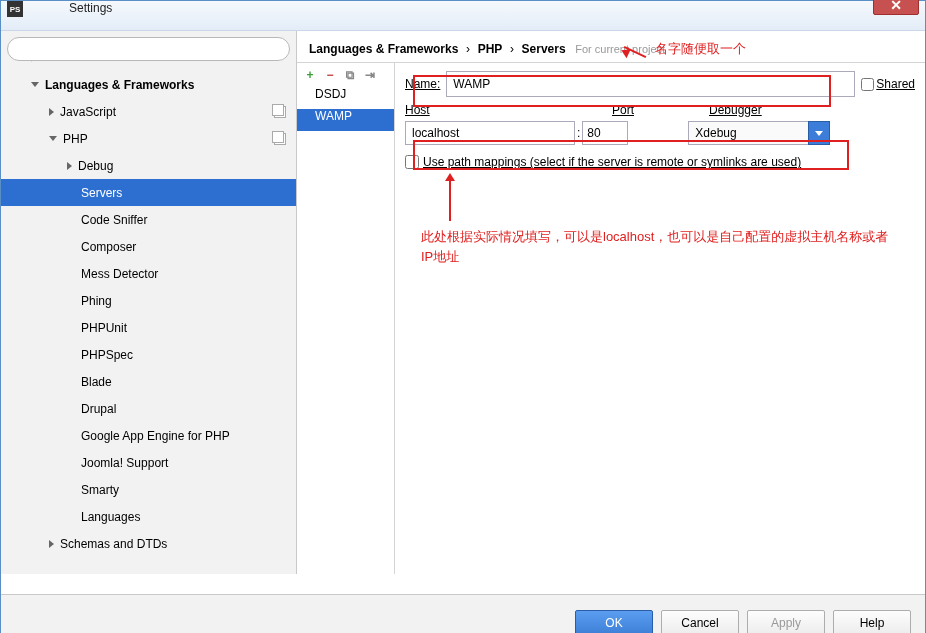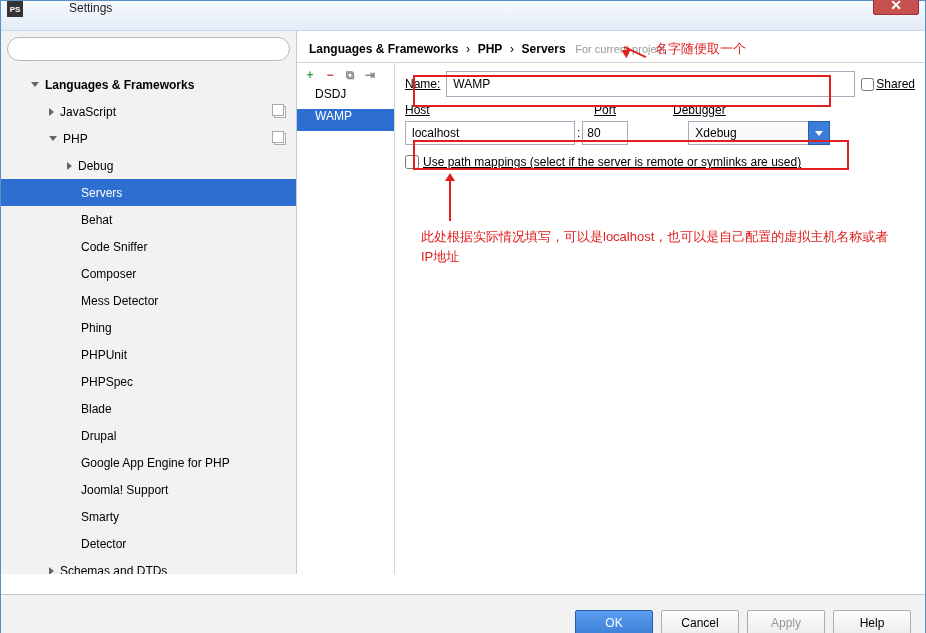--- a/index.html
+++ b/index.html
@@ -43,21 +43,21 @@
 .tb-copy { color: #888; }
 .tb-paste { color: #888; }
 .srv-item { height: 22px; display: flex; padding-left: 18px; cursor: pointer; }
 .srv-item.selected { background: #2d6fd0; color: #fff; }
 .form-area { flex: 1; padding: 8px 10px 0 10px; position: relative; }
 .form-row { display: flex; align-items: center; margin-bottom: 6px; gap: 6px; }
 .name-label { text-decoration: underline; }
 .name-input { flex: 1; height: 26px; border: 1px solid #aab; padding: 0 6px; }
 .shared-cb { display: flex; align-items: center; gap: 2px; }
 .shared-cb label { text-decoration: underline; }
-.cols3 { display: grid; grid-template-columns: 180px 70px 150px; gap: 9px; margin-top: 4px; }
+.cols3 { display: grid; grid-template-columns: 180px 70px 150px; gap: 27px; margin-top: 4px; }
 .underline { text-decoration: underline; }
 .host-input { width: 170px; height: 24px; border: 1px solid #aab; padding: 0 6px; }
 .port-input { width: 46px; height: 24px; border: 1px solid #aab; padding: 0 4px; }
 .colon { margin: 0 2px; }
 .dbg-select { display: flex; height: 24px; margin-left: 36px; }
 .dbg-txt { flex: 1; border: 1px solid #aab; border-right: none; padding: 0 6px; display: flex; align-items: center; background: #fafafa; width: 120px; }
 .dbg-btn { width: 22px; background: #3b7dd8; display: flex; align-items: center; justify-content: center; border: 1px solid #2a5da8; }
 .dbg-btn .tri { border-left: 4px solid transparent; border-right: 4px solid transparent; border-top: 5px solid #fff; }
 .chk-row { display: flex; align-items: center; gap: 4px; margin-top: 10px; }
 .chk-row input { width: 14px; height: 14px; }
@@ -114,24 +114,20 @@
         <div class="tree-item lvl3">
             <span class="arrow right"></span>
             <span>Debug</span>
           </div>
         <div class="tree-item lvl3 selected">
             <span class="arrow none"></span>
             <span>Servers</span>
           </div>
         <div class="tree-item lvl3">
             <span class="arrow none"></span>
-            <span>Behat</span>
-          </div>
-        <div class="tree-item lvl3">
-            <span class="arrow none"></span>
             <span>Code Sniffer</span>
           </div>
         <div class="tree-item lvl3">
             <span class="arrow none"></span>
             <span>Composer</span>
           </div>
         <div class="tree-item lvl3">
             <span class="arrow none"></span>
             <span>Mess Detector</span>
           </div>
@@ -162,21 +158,21 @@
         <div class="tree-item lvl3">
             <span class="arrow none"></span>
             <span>Joomla! Support</span>
           </div>
         <div class="tree-item lvl3">
             <span class="arrow none"></span>
             <span>Smarty</span>
           </div>
         <div class="tree-item lvl3">
             <span class="arrow none"></span>
-            <span>Detector</span>
+            <span>Languages</span>
           </div>
         <div class="tree-item lvl2">
             <span class="arrow right"></span>
             <span>Schemas and DTDs</span>
           </div>
       </div>
     </div>
 
     <div class="right-pane">
       <div class="breadcrumb">

